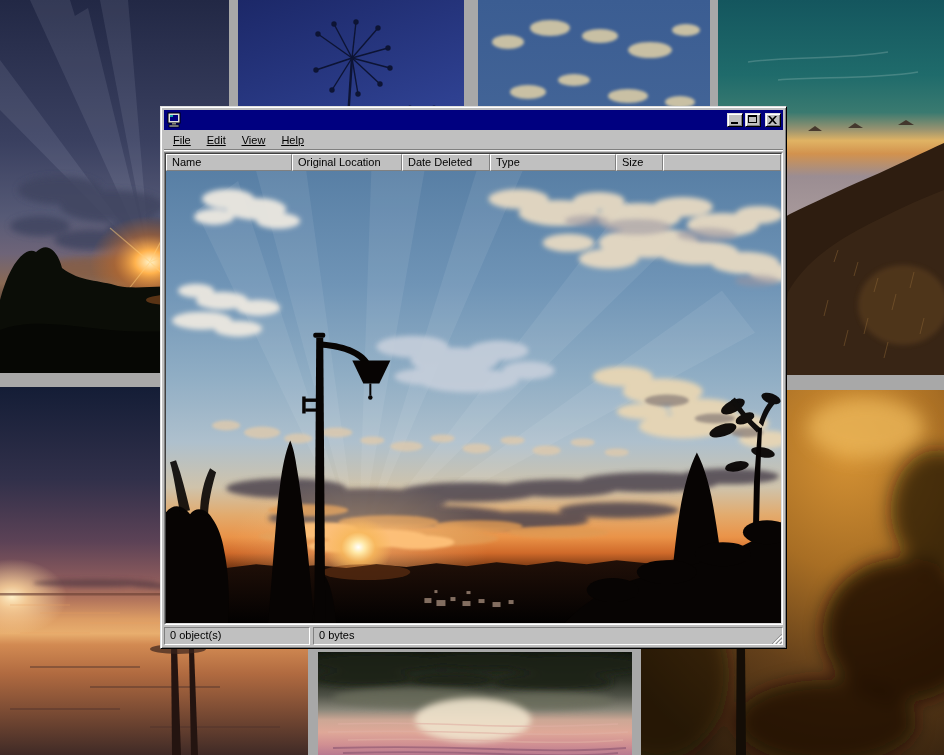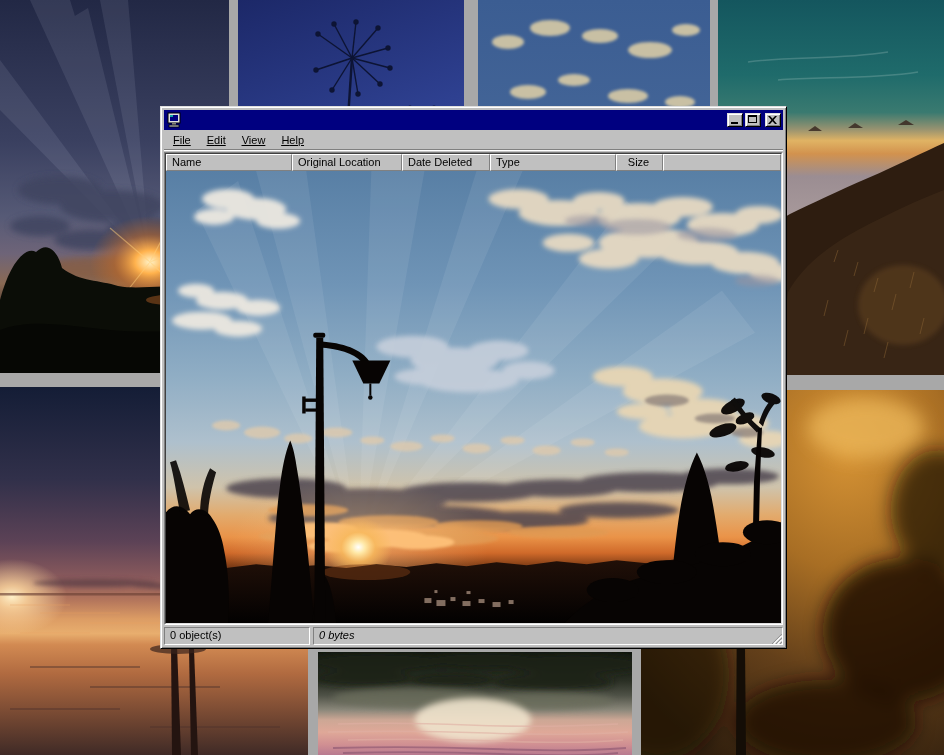--- a/index.html
+++ b/index.html
@@ -48,31 +48,31 @@
   .menu-item{font-size:11px;color:#000;padding:1px 8px 2px 8px;}
   .menu-item u{text-decoration:underline;}
   .menu-sep{height:0;border-top:1px solid #808080;border-bottom:1px solid #fff;margin-bottom:1px;}
   .client{flex:1;border:1px solid;border-color:#808080 #fff #fff #808080;min-height:0;}
   .client-in{height:100%;border:1px solid;border-color:#404040 #dfdfdf #dfdfdf #404040;box-sizing:border-box;display:flex;flex-direction:column;background:#c0c0c0;}
   .lv-header{height:17px;flex:0 0 17px;display:flex;background:#c0c0c0;}
   .hcell{
     box-sizing:border-box;border:1px solid;border-color:#fff #808080 #808080 #fff;
     font-size:11px;color:#000;padding:1px 4px 0 5px;overflow:hidden;white-space:nowrap;background:#c0c0c0;
   }
-  .hcell.size{text-align:center;padding-right:7px;}
+  .hcell.size{text-align:left;padding-right:7px;}
   .hcell.rest{flex:1;}
   .viewport{flex:1;position:relative;overflow:hidden;background:#000;}
   .viewport svg{position:absolute;inset:0;width:100%;height:100%;}
   .statusbar{flex:0 0 18px;margin-top:2px;display:flex;gap:3px;position:relative;border-radius:6px;}
   .spanel{
     box-sizing:border-box;border:1px solid;border-color:#808080 #fff #fff #808080;
     font-size:11px;color:#000;padding:1px 5px 0 5px;white-space:nowrap;overflow:hidden;
   }
   .spanel.p1{width:146px;flex:0 0 146px;}
-  .spanel.p2{flex:1;font-style:italic;}
+  .spanel.p2{flex:1;}
   .grip{position:absolute;right:1px;bottom:1px;width:12px;height:12px;}
 </style>
 </head>
 <body>
 
 <div class="tile" id="tile-a">
   <svg viewBox="0 0 229 373" preserveAspectRatio="none">
     <defs>
       <linearGradient id="skyA" x1="0" y1="0" x2="0" y2="1">
         <stop offset="0" stop-color="#222845"></stop>

